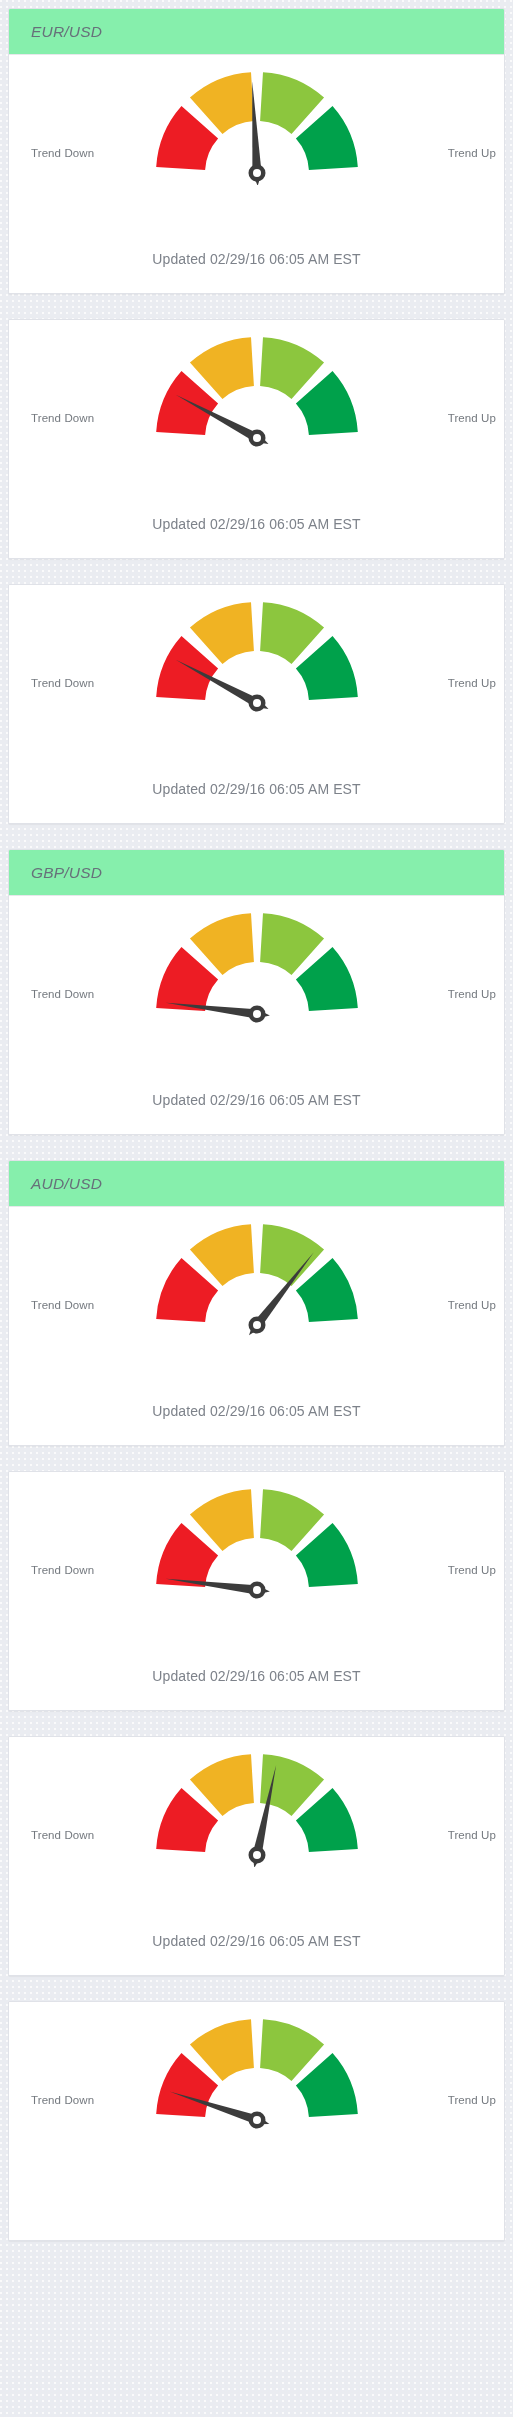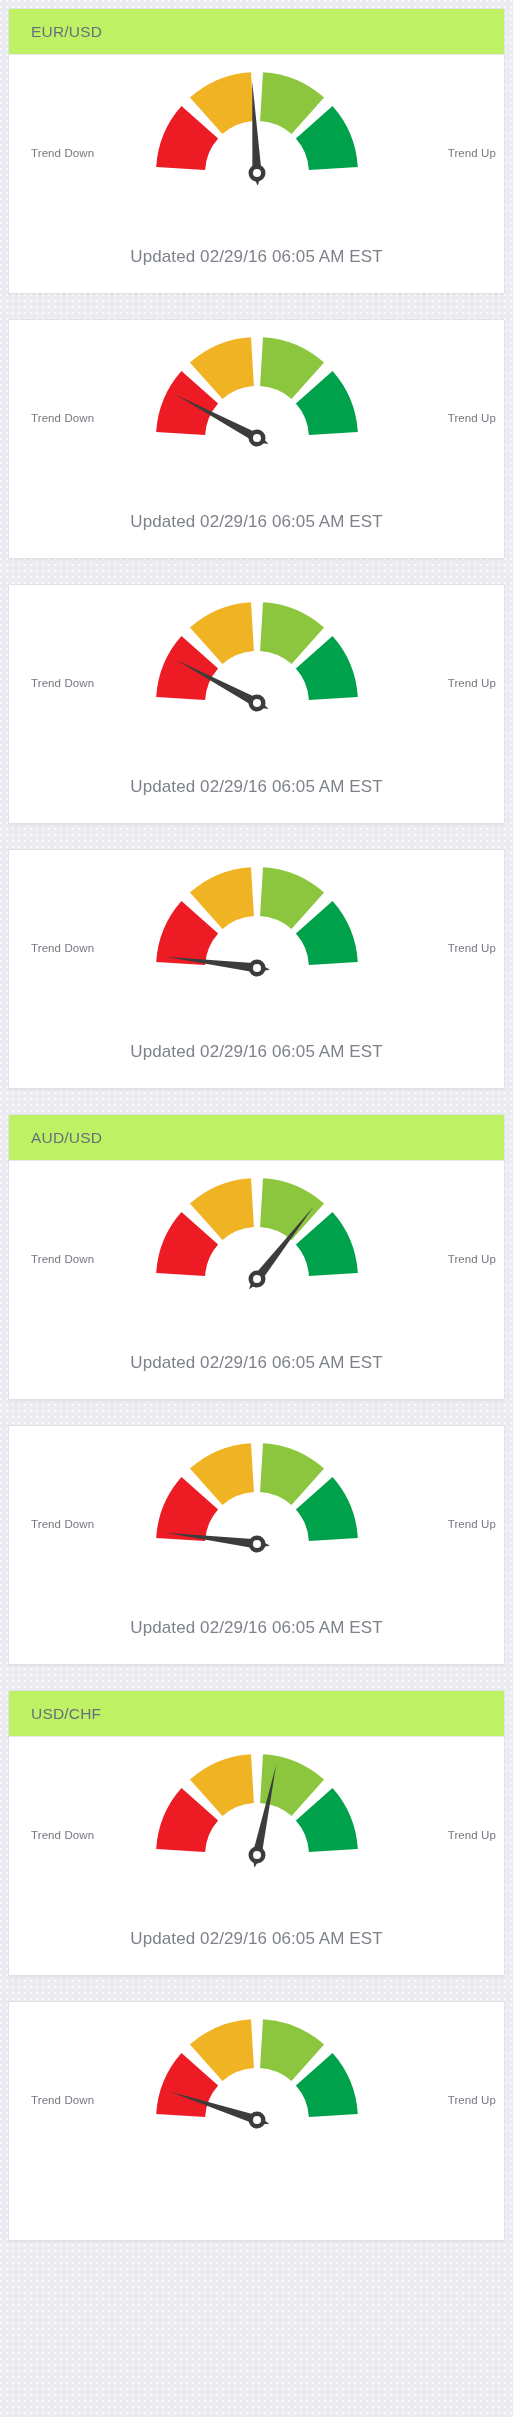--- a/index.html
+++ b/index.html
@@ -25,26 +25,27 @@
   .card {
     background: #ffffff;
     border: 1px solid #e0e2e8;
     border-radius: 2px;
     margin-bottom: 25px;
     box-shadow: 0 1px 1px rgba(0,0,0,0.045);
     overflow: hidden;
   }
   .card:last-child { margin-bottom: 0; }
   .card-header {
-    background: #bef264;
+    background: #86efac;
     border-bottom: 1px solid #e7e8eb;
     height: 46px;
     display: flex;
     align-items: center;
     padding: 0 22px;
+    font-style: italic;
   }
   .card-title {
     font-size: 15.5px;
     color: #67707a;
     letter-spacing: 0.2px;
     font-weight: 400;
   }
   .card-body {
     position: relative;
     height: 238px;
@@ -72,21 +73,21 @@
     top: 12px;
     width: 216px;
     height: 118px;
   }
   .gauge-svg { display: block; width: 216px; height: 118px; }
   .updated {
     position: absolute;
     left: 0; right: 0;
     bottom: 26px;
     text-align: center;
-    font-size: 17px;
+    font-size: 14px;
     color: #7d828a;
     letter-spacing: 0.1px;
   }
 </style>
 </head>
 <body>
 
 <div id="page">
   <div class="card">
     <div class="card-header">
@@ -193,20 +194,23 @@
      <circle cx="108" cy="106" r="4" fill="#ffffff"></circle>
           </svg>
           </div>
         <span class="label-right">Trend Up</span>
       </div>
       <div class="updated">Updated 02/29/16 06:05 AM EST</div>
     </div>
   </div>
 
   <div class="card">
+    <div class="card-header">
+      <span class="card-title">GBP/USD</span>
+    </div>
     <div class="card-body">
       <div class="gauge-row">
         <span class="label-left">Trend Down</span>
         <div class="gauge-wrap">
             <svg class="gauge-svg" viewBox="0 0 216 118">
             <path d="M 7.18 100.01
           A 101 101 0 0 1 32.47 38.94
           L 69.11 71.48
           A 52 52 0 0 0 56.09 102.92 Z" fill="#ed1c24"></path>
               <path d="M 40.94 30.47
@@ -304,23 +308,20 @@
      <circle cx="108" cy="106" r="4" fill="#ffffff"></circle>
           </svg>
           </div>
         <span class="label-right">Trend Up</span>
       </div>
       <div class="updated">Updated 02/29/16 06:05 AM EST</div>
     </div>
   </div>
 
   <div class="card">
-    <div class="card-header">
-      <span class="card-title">USD/CHF</span>
-    </div>
     <div class="card-body">
       <div class="gauge-row">
         <span class="label-left">Trend Down</span>
         <div class="gauge-wrap">
             <svg class="gauge-svg" viewBox="0 0 216 118">
             <path d="M 7.18 100.01
           A 101 101 0 0 1 32.47 38.94
           L 69.11 71.48
           A 52 52 0 0 0 56.09 102.92 Z" fill="#ed1c24"></path>
               <path d="M 40.94 30.47

